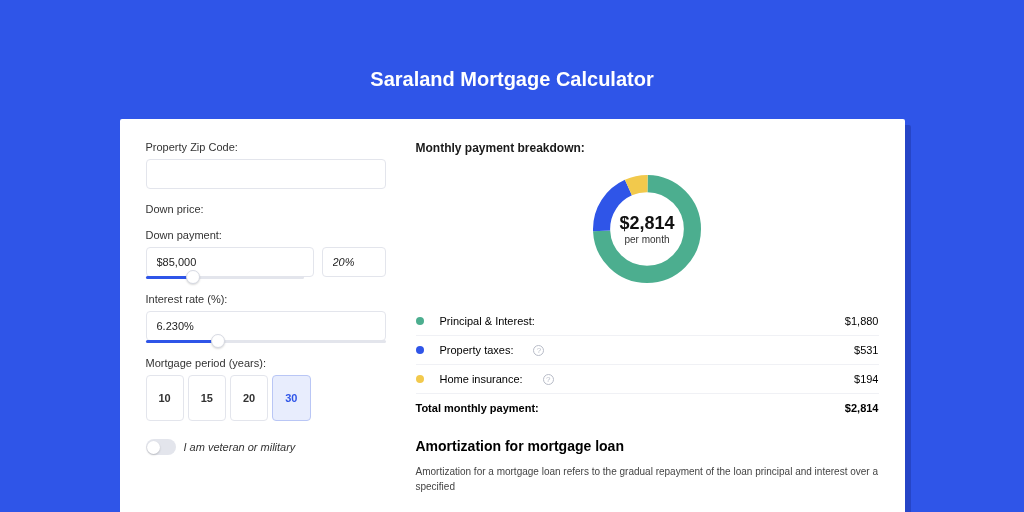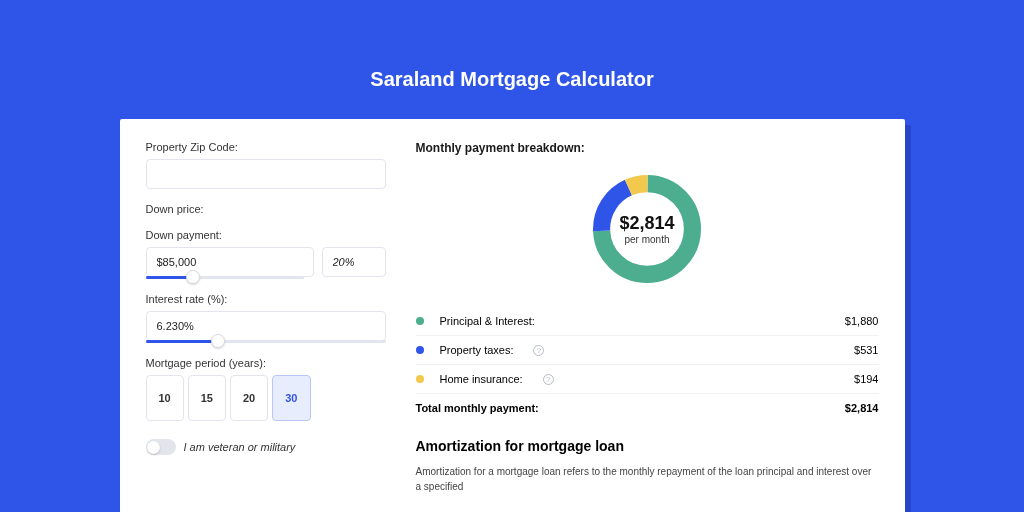--- a/index.html
+++ b/index.html
@@ -246,15 +246,15 @@
       </div>
       <div class="legend-row total">
         <div class="legend-left">
           <span>Total monthly payment:</span>
         </div>
         <span>$2,814</span>
       </div>
     </div>
 
     <div class="amort-title">Amortization for mortgage loan</div>
-    <div class="amort-text">Amortization for a mortgage loan refers to the monthly repayment of the loan principal and interest over a specified</div>
+    <div class="amort-text">Amortization for a mortgage loan refers to the gradual repayment of the loan principal and interest over a specified</div>
   </div>
 </div>
 
 </body></html>

